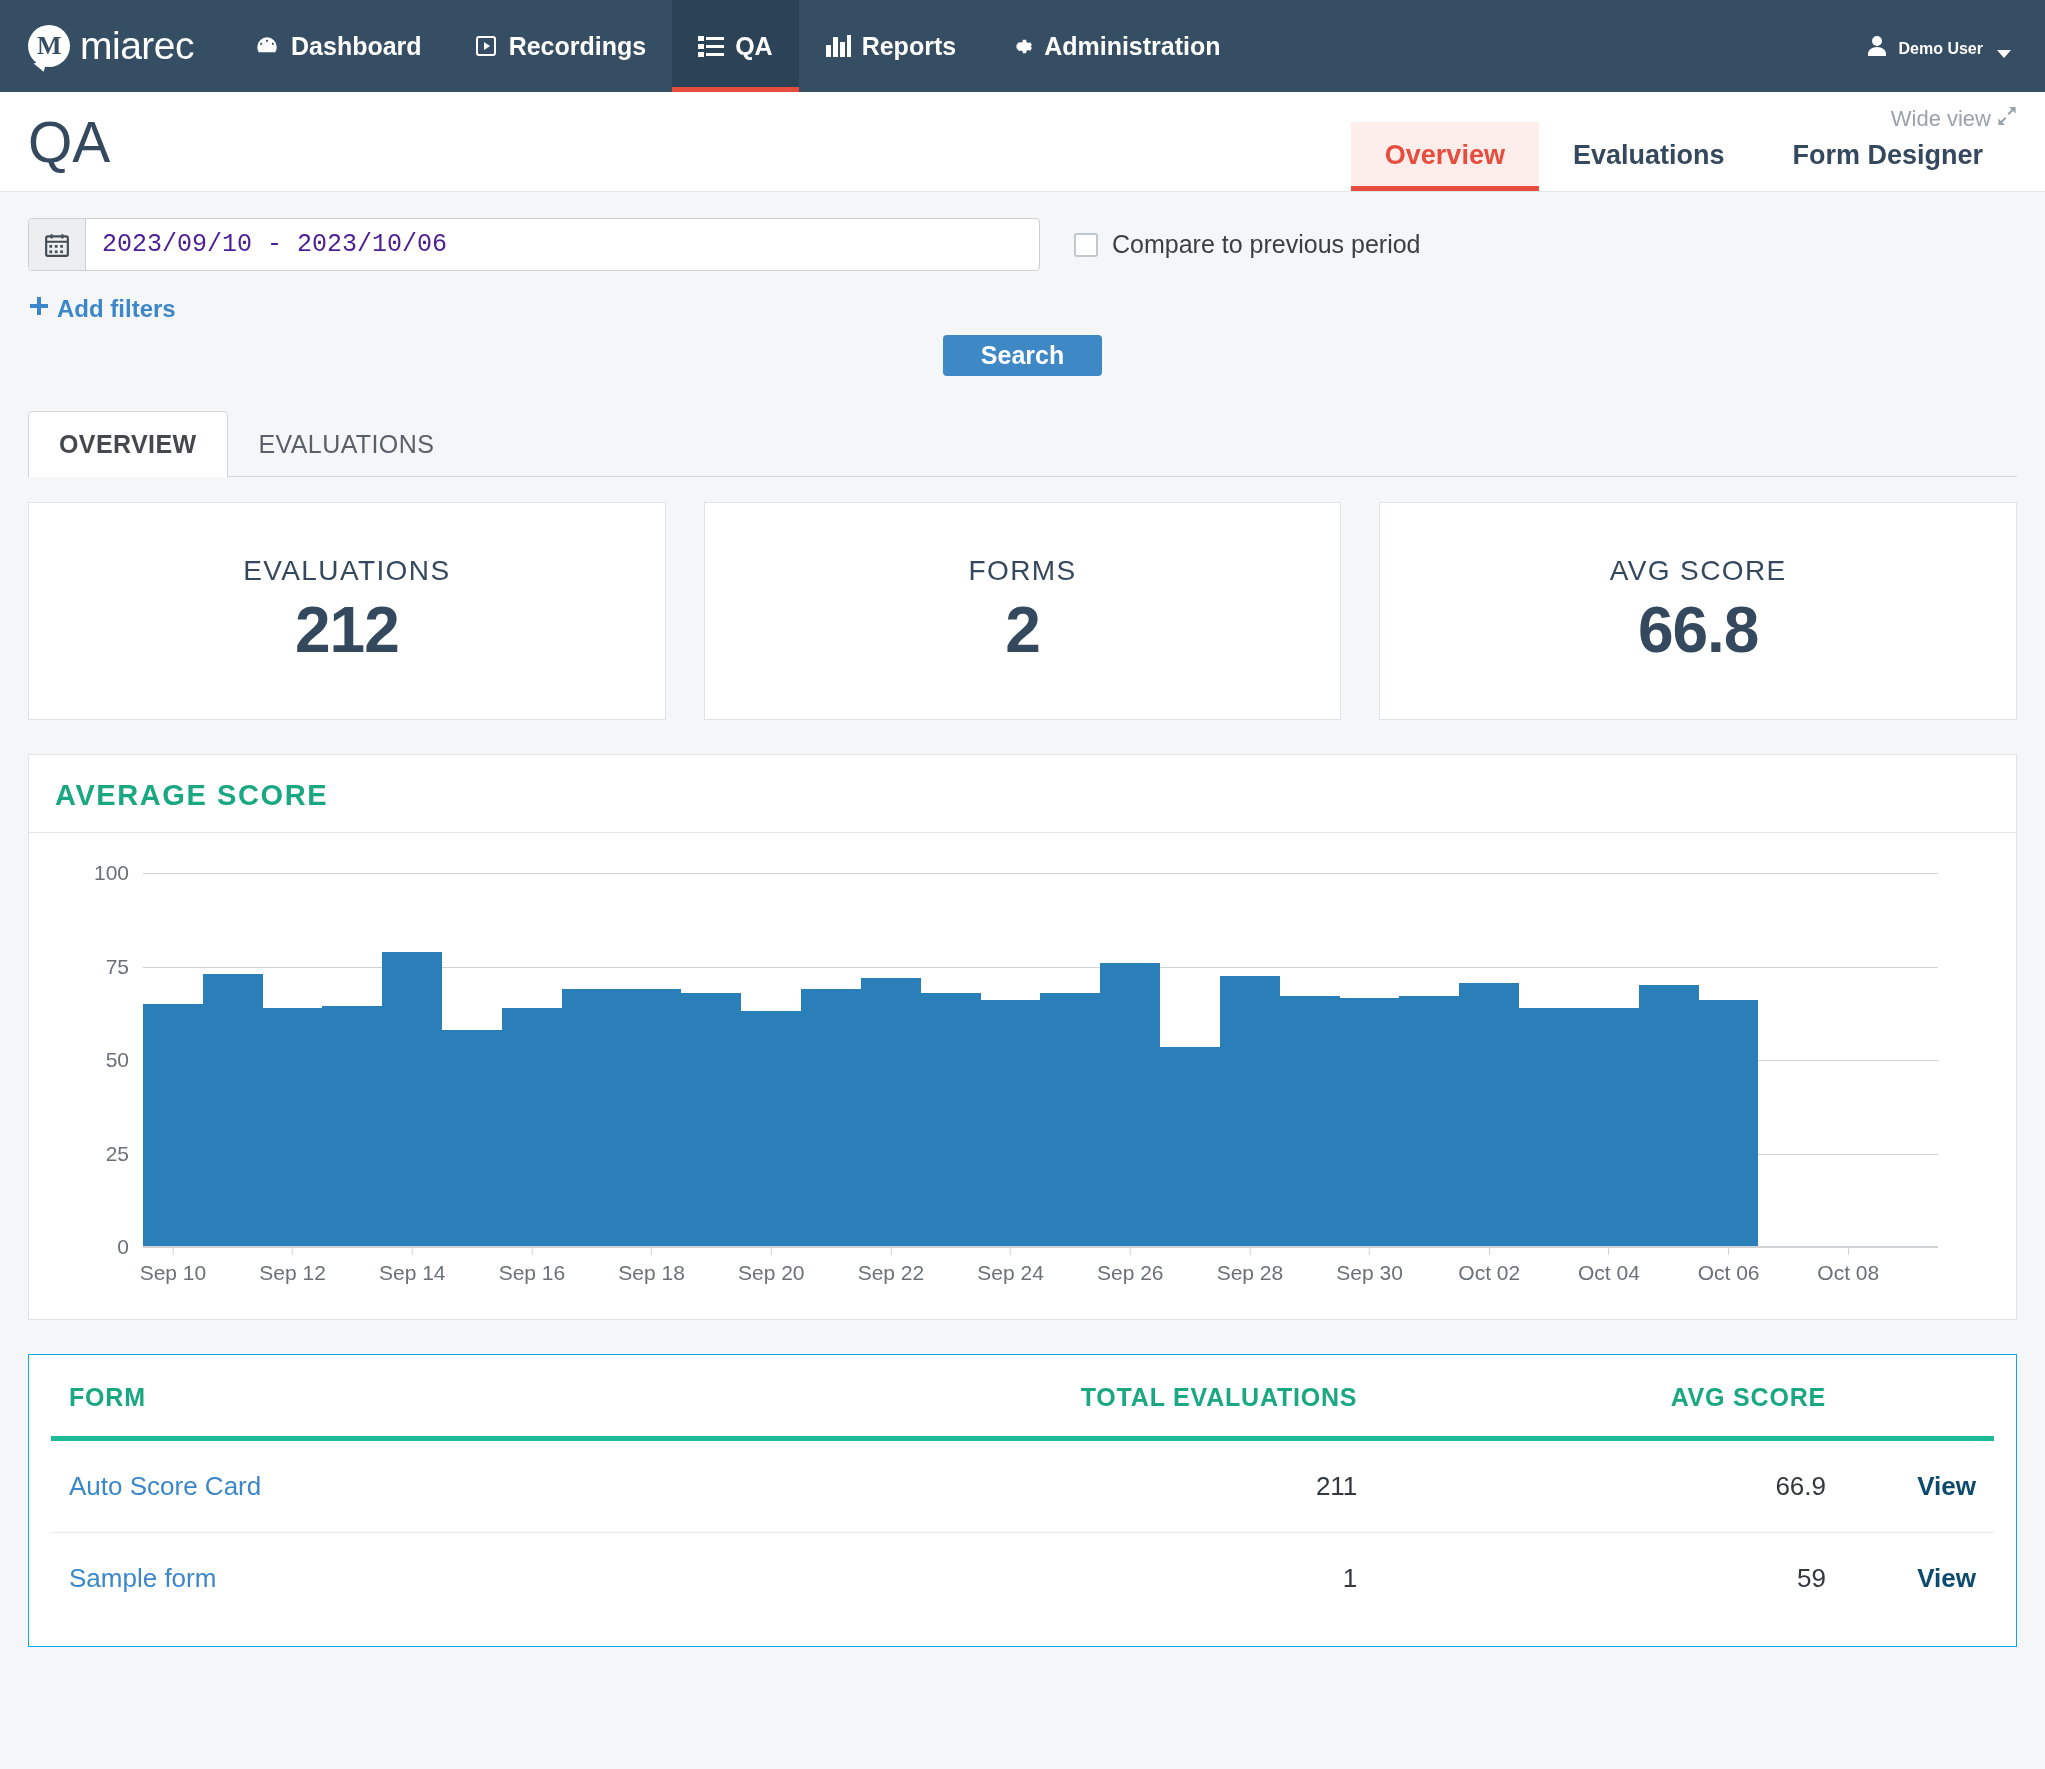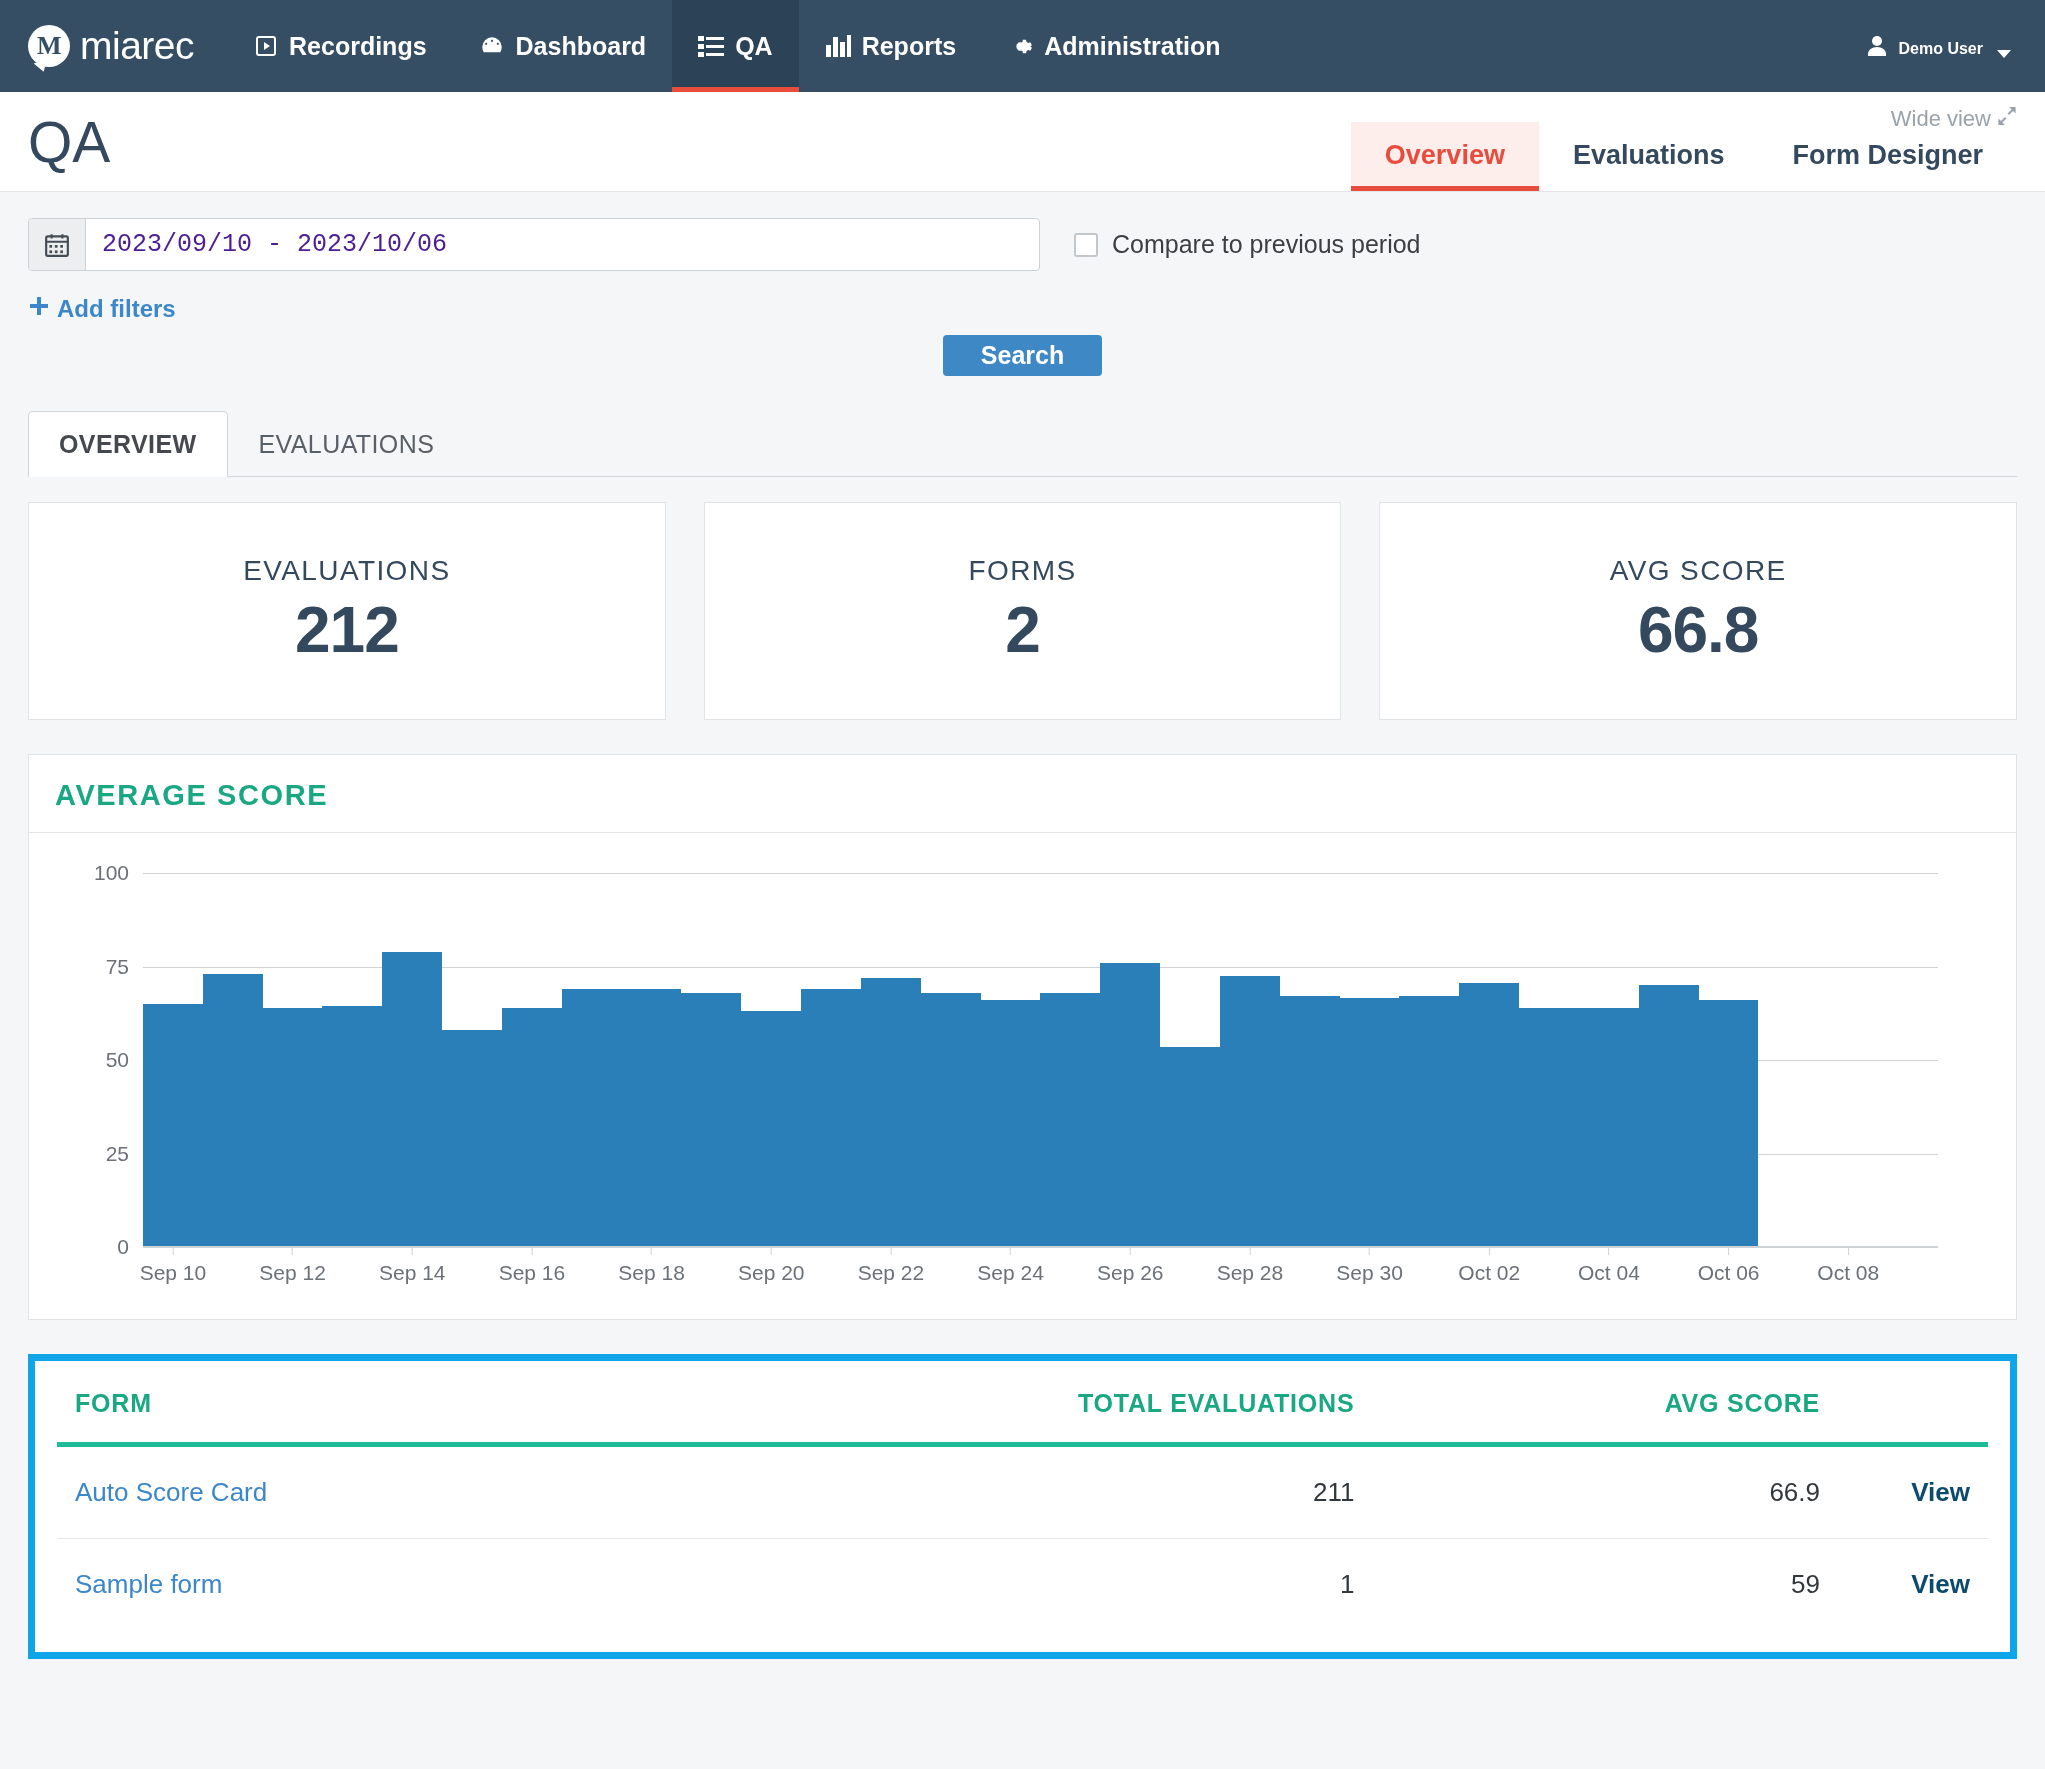--- a/index.html
+++ b/index.html
@@ -345,21 +345,21 @@
     display: block;
     width: 1px; height: 8px;
     background: #cfd3d6;
     margin: 0 auto 6px;
   }
   .chart-pad { height: 26px; }
 
   
   .table-panel {
     background: #ffffff;
-    border: 7px solid #0ea5e9;
+    border: 1px solid #0ea5e9;
     margin: 34px 28px 0;
     padding: 0 22px 22px;
   }
   table { width: 100%; border-collapse: collapse; }
   thead th {
     color: #1aa883;
     font-size: 25px;
     font-weight: 700;
     letter-spacing: 0.8px;
     padding: 28px 18px 24px;
@@ -386,35 +386,35 @@
 
 <div class="topnav">
   <div class="brand">
     <span class="brand-mark">M</span>
     <span>miarec</span>
   </div>
 
   <div class="navitems">
     <div class="navitem">
       <span class="nav-icon">
+        <svg width="26" height="26" viewBox="0 0 24 24">
+            <path fill="#fff" d="M12 4a9 9 0 0 0-9 9 9 9 0 0 0 1.4 4.8h15.2A9 9 0 0 0 21 13a9 9 0 0 0-9-9zm0 2.2c.6 0 1 .5 1 1s-.4 1-1 1-1-.5-1-1 .4-1 1-1zM6.6 9c.6 0 1 .4 1 1s-.4 1-1 1-1-.4-1-1 .4-1 1-1zm10.8 0c.6 0 1 .4 1 1s-.4 1-1 1-1-.4-1-1 .4-1 1-1zM15 10l-3.4 4.3a1.2 1.2 0 1 0 1.6 1.2z"></path>
+          </svg>
+      </span>
+      <span>Dashboard</span>
+    </div>
+
+    <div class="navitem">
+      <span class="nav-icon">
         <svg width="24" height="24" viewBox="0 0 24 24">
             <rect x="3" y="3" width="18" height="18" rx="2" fill="none" stroke="#fff" stroke-width="2"></rect>
             <path fill="#fff" d="M10 8l6 4-6 4z"></path>
           </svg>
       </span>
       <span>Recordings</span>
-    </div>
-
-    <div class="navitem">
-      <span class="nav-icon">
-        <svg width="26" height="26" viewBox="0 0 24 24">
-            <path fill="#fff" d="M12 4a9 9 0 0 0-9 9 9 9 0 0 0 1.4 4.8h15.2A9 9 0 0 0 21 13a9 9 0 0 0-9-9zm0 2.2c.6 0 1 .5 1 1s-.4 1-1 1-1-.5-1-1 .4-1 1-1zM6.6 9c.6 0 1 .4 1 1s-.4 1-1 1-1-.4-1-1 .4-1 1-1zm10.8 0c.6 0 1 .4 1 1s-.4 1-1 1-1-.4-1-1 .4-1 1-1zM15 10l-3.4 4.3a1.2 1.2 0 1 0 1.6 1.2z"></path>
-          </svg>
-      </span>
-      <span>Dashboard</span>
     </div>
 
     <div class="navitem active">
       <span class="nav-icon">
         <svg width="26" height="22" viewBox="0 0 26 22">
           <rect x="0" y="1" width="6" height="5" fill="#fff"></rect>
             <rect x="8" y="2" width="18" height="3" fill="#fff"></rect>
           <rect x="0" y="9" width="6" height="5" fill="#fff"></rect>
             <rect x="8" y="10" width="18" height="3" fill="#fff"></rect>
           <rect x="0" y="17" width="6" height="5" fill="#fff"></rect>

